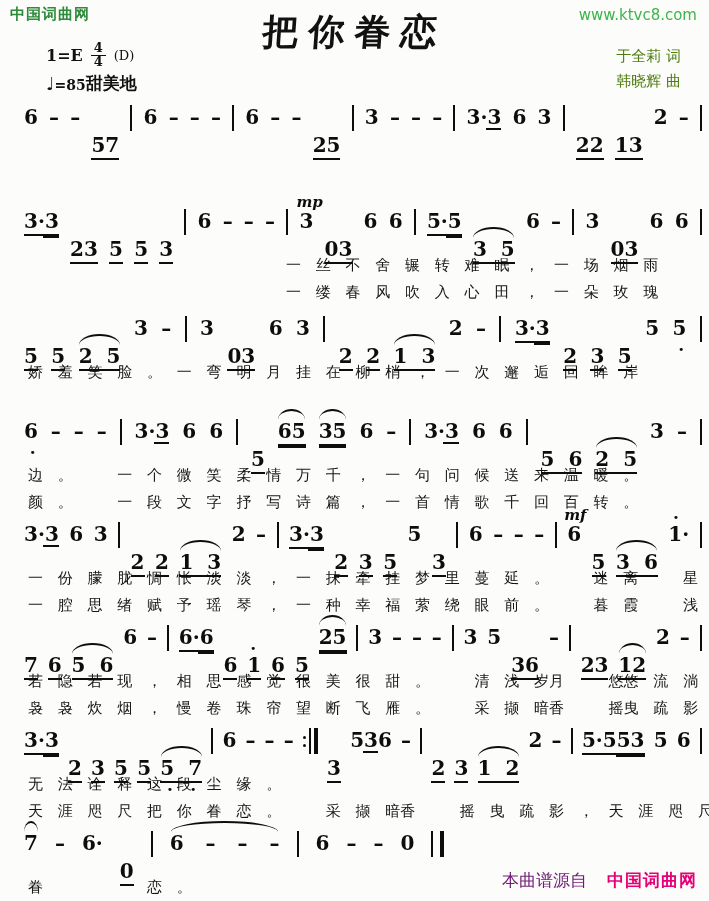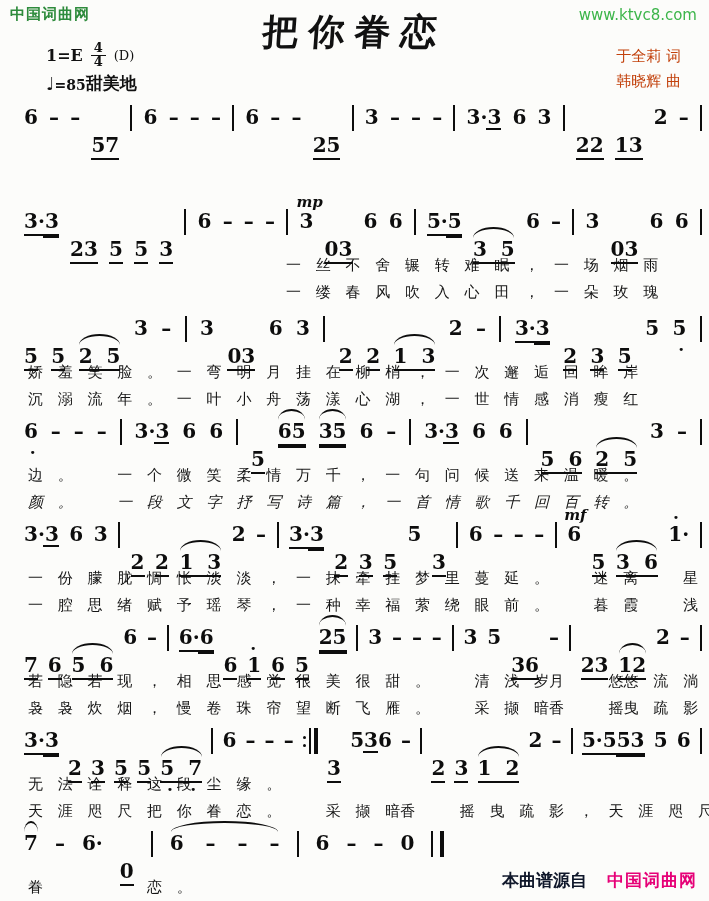--- a/index.html
+++ b/index.html
@@ -15,21 +15,21 @@
     font-family:"DejaVu Serif","Liberation Serif",serif;font-weight:900;font-size:36px;
     letter-spacing:10px;transform:skewX(-4deg);}
   .meta{position:absolute;top:42px;left:30px;font-family:"DejaVu Serif","Liberation Serif",serif;margin-left:16px;}
   .meta .row1{display:flex;align-items:center;gap:8px;font-size:16px;font-weight:bold;}
   .frac{display:inline-flex;flex-direction:column;align-items:center;font-size:13px;line-height:12px;font-weight:bold;}
   .frac .top{border-bottom:1px solid #111;padding:0 3px 1px;}
   .mode{font-size:13px;font-weight:normal;}
   .meta .row2{display:flex;align-items:center;margin-top:4px;font-size:14px;font-weight:bold;}
   .tempo-note{font-size:18px;}
   .expression{font-size:17px;font-family:"DejaVu Sans","Liberation Sans",sans-serif;}
-  .credits{position:absolute;top:44px;right:28px;text-align:left;font-size:15px;line-height:25px;color:#c2410c;}
+  .credits{position:absolute;top:44px;right:28px;text-align:left;font-size:15px;line-height:25px;color:#4d7c0f;}
   
   #score{position:absolute;left:0;top:0;width:709px;height:901px;}
   .line{position:absolute;left:24px;right:7px;}
   .notes-row{display:flex;align-items:flex-start;height:40px;padding-top:12px;}
   .notes-row.sb{justify-content:space-between;}
   .notes-row.st{justify-content:flex-start;gap:17px;}
   .tok{
     position:relative;display:inline-block;height:26px;line-height:26px;
     font-family:"DejaVu Serif","Liberation Serif",serif;font-weight:bold;font-size:20px;
     white-space:pre;word-spacing:7px;color:#0d0d0d;
@@ -52,21 +52,21 @@
   .bar{width:2px;height:26px;background:#0d0d0d;margin-top:1px;}
   .bar-end{width:7px;height:26px;border-left:2px solid #0d0d0d;border-right:4px solid #0d0d0d;margin-top:1px;}
   .bar-rpt{display:flex;align-items:center;gap:3px;margin-top:1px;height:26px;}
   .rpt-dots{display:flex;flex-direction:column;gap:5px;}
   .rpt-dots i{width:3px;height:3px;border-radius:50%;background:#0d0d0d;}
   .bar-thin{width:2px;height:26px;background:#0d0d0d;}
   .bar-thick{width:4px;height:26px;background:#0d0d0d;}
   .lyric{margin-top:7px;font-size:15px;color:#151515;word-spacing:10px;line-height:20px;white-space:pre;}
   
   .footer{position:absolute;top:869px;right:12px;display:flex;gap:20px;align-items:baseline;}
-  .footer .label{font-size:17px;font-weight:bold;color:#0f172a;}
+  .footer .label{font-size:17px;font-weight:normal;color:#701a75;}
   .footer .fsite{font-size:17px;font-weight:bold;color:var(--magenta);letter-spacing:1px;}
 </style>
 </head>
 <body>
 
 <div class="site-left">中国词曲网</div>
 <div class="title">把你眷恋</div>
 <div class="site-right">www.ktvc8.com</div>
 
 <div class="meta">
@@ -176,21 +176,20 @@
         <span class="bar"></span>
         <span class="tok u1r">3·3</span>
         <span class="tok u1">2</span>
         <span class="tok u1">3</span>
         <span class="tok u1">5</span>
         <span class="tok">5</span>
         <span class="tok">5<i class="od below" style="left: 42%;">·</i></span>
         <span class="bar"></span>
       </div>
       <div class="lyric" style="padding-left: 4px;">娇 羞 笑 脸 。 一 弯 明 月 挂 在 柳 梢 ， 一 次 邂 逅 回 眸 岸</div>
-      <div class="lyric" style="padding-left: 4px;">沉 溺 流 年 。 一 叶 小 舟 荡 漾 心 湖 ， 一 世 情 感 消 瘦 红</div>
     </div>
     <div class="line" style="top: 406px;">
       <div class="notes-row sb">
         <span class="tok">6<i class="od below" style="left: 42%;">·</i></span>
         <span class="tok">–</span>
         <span class="tok">–</span>
         <span class="tok">–</span>
         <span class="bar"></span>
         <span class="tok ur">3·3</span>
         <span class="tok">6</span>
@@ -206,21 +205,21 @@
         <span class="tok">6</span>
         <span class="tok">6</span>
         <span class="bar"></span>
         <span class="tok u1">5 6</span>
         <span class="tok u1 slur">2 5</span>
         <span class="tok">3</span>
         <span class="tok">–</span>
         <span class="bar"></span>
       </div>
       <div class="lyric" style="padding-left: 4px;">边 。 　 一 个 微 笑 柔 情 万 千 ， 一 句 问 候 送 来 温 暖 。</div>
-      <div class="lyric" style="padding-left: 4px; font-style: italic;">颜 。 　 一 段 文 字 抒 写 诗 篇 ， 一 首 情 歌 千 回 百 转 。</div>
+      <div class="lyric" style="padding-left: 4px;">颜 。 　 一 段 文 字 抒 写 诗 篇 ， 一 首 情 歌 千 回 百 转 。</div>
     </div>
     <div class="line" style="top: 509px;">
       <div class="notes-row sb">
         <span class="tok ur">3·3</span>
         <span class="tok">6</span>
         <span class="tok">3</span>
         <span class="bar"></span>
         <span class="tok u1">2</span>
         <span class="tok u1">2</span>
         <span class="tok u1 slur">1 3</span>

